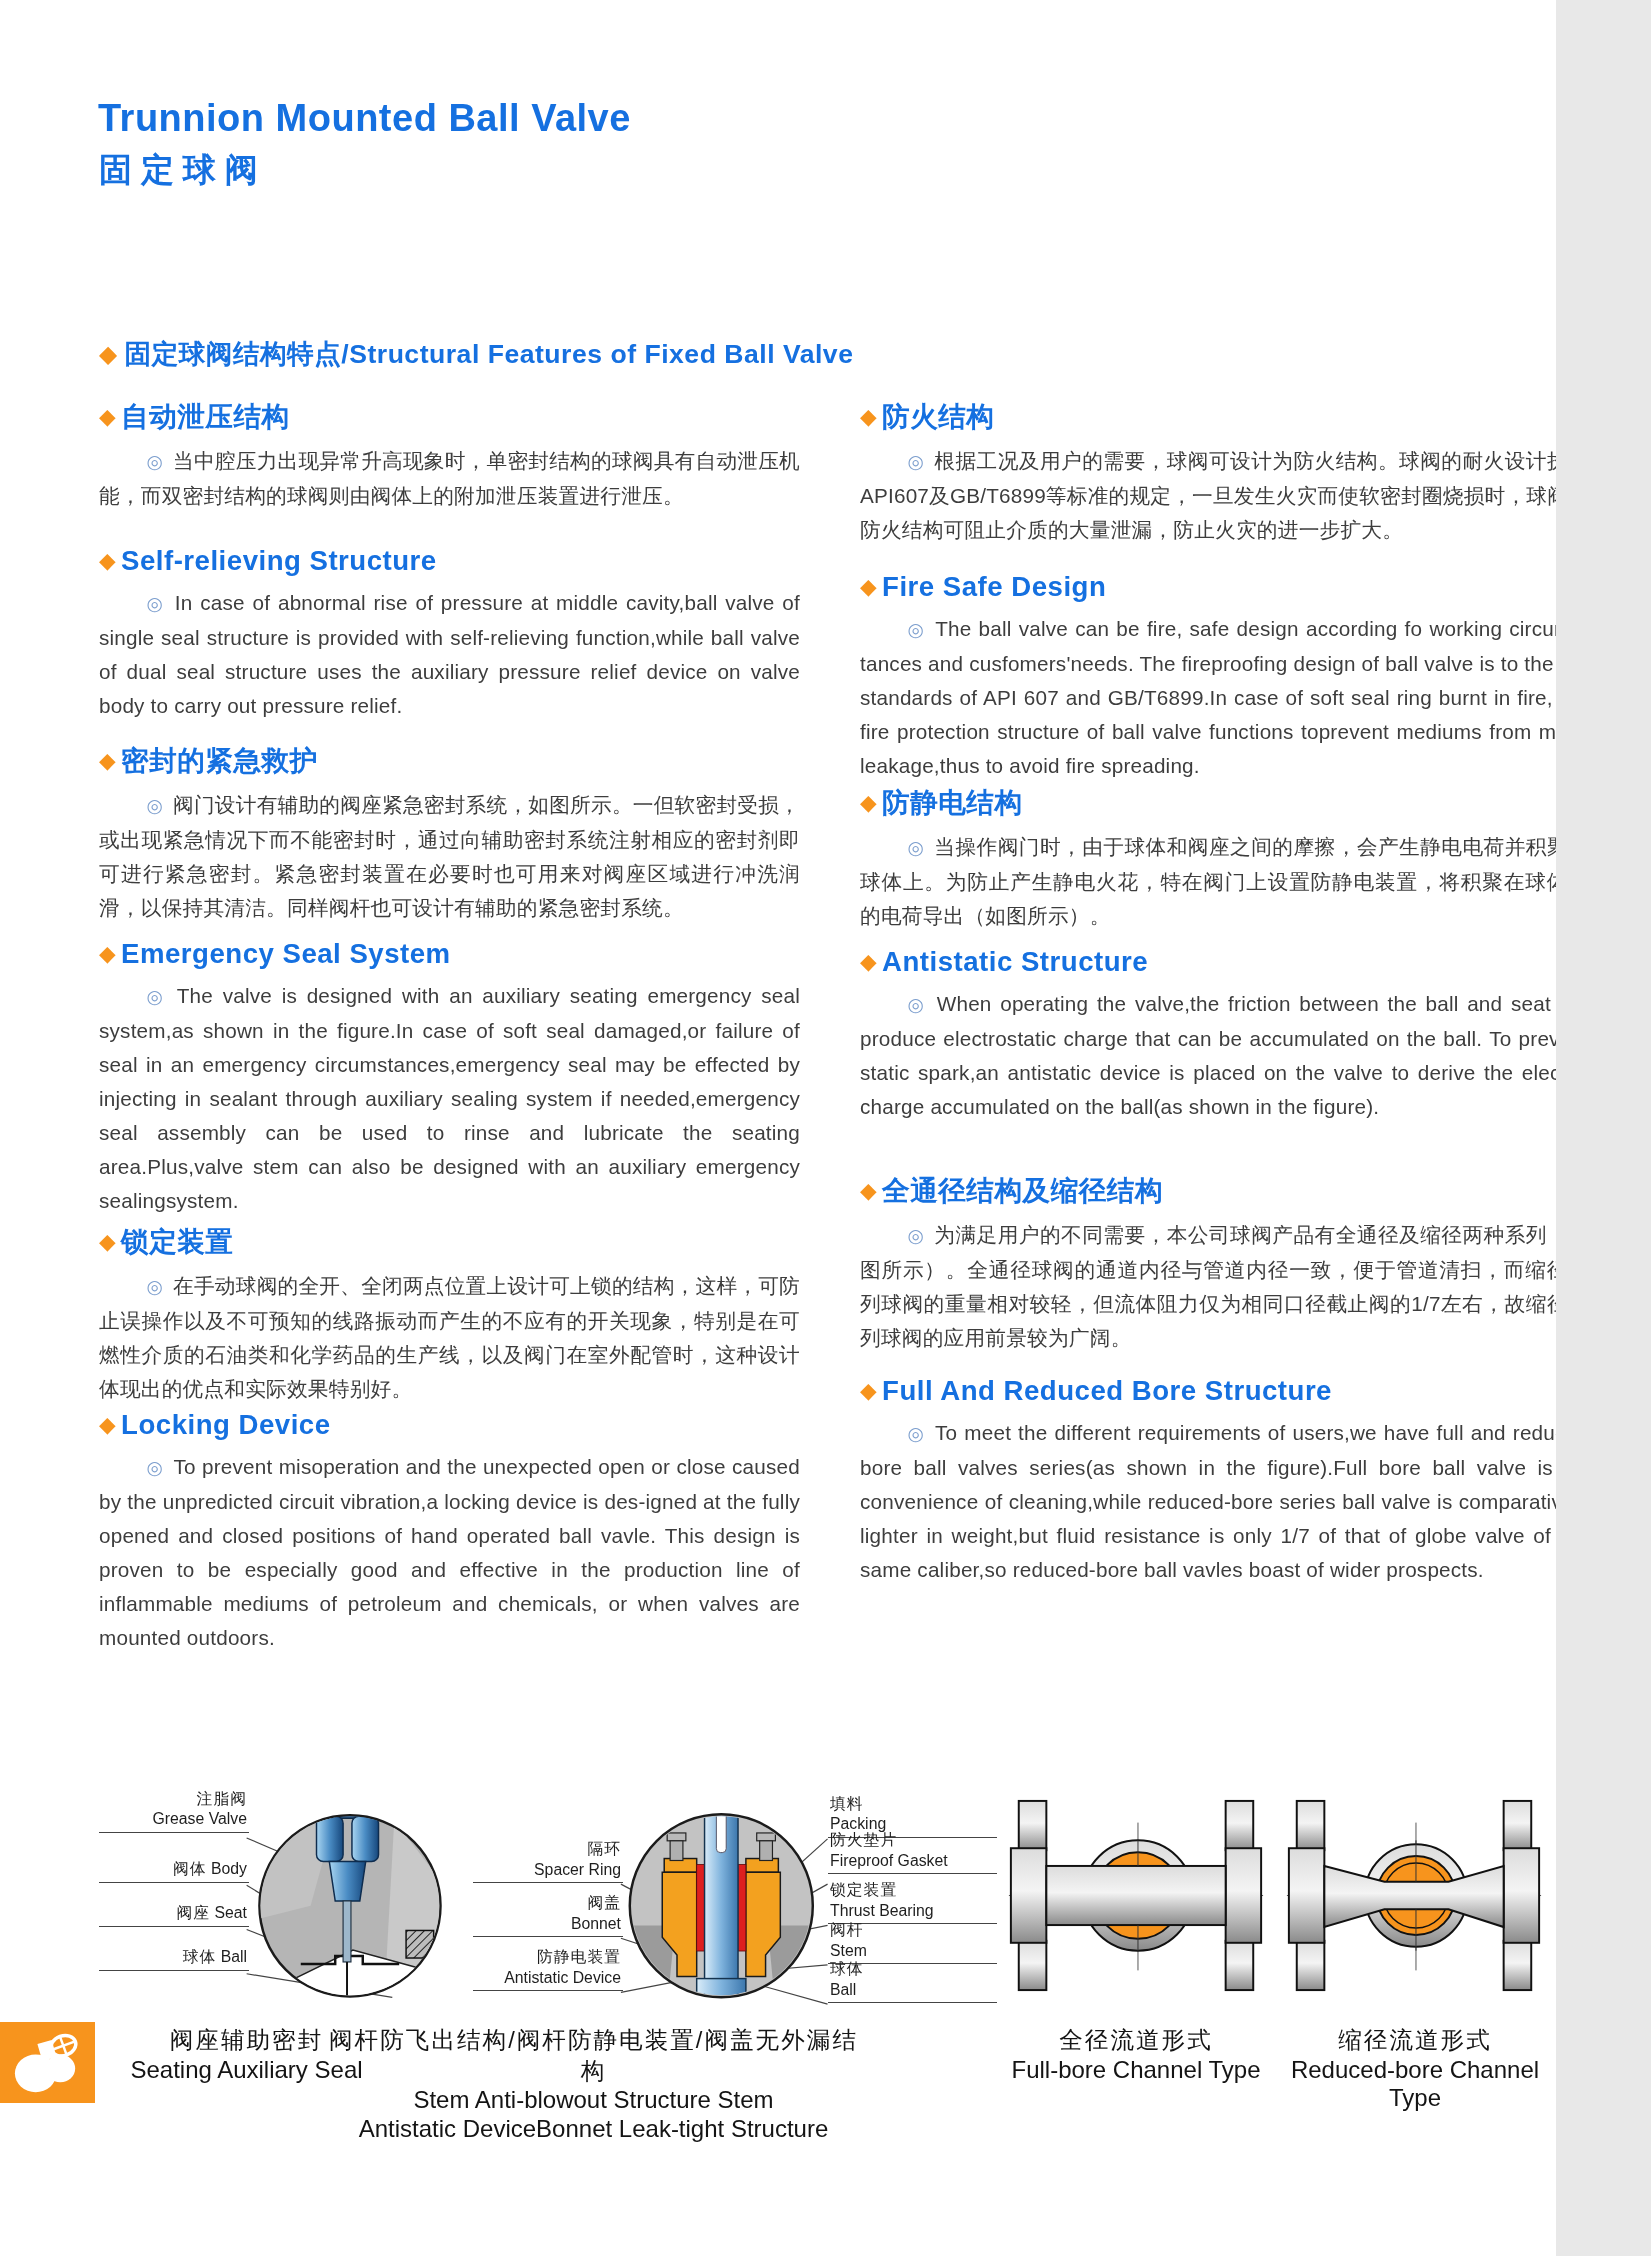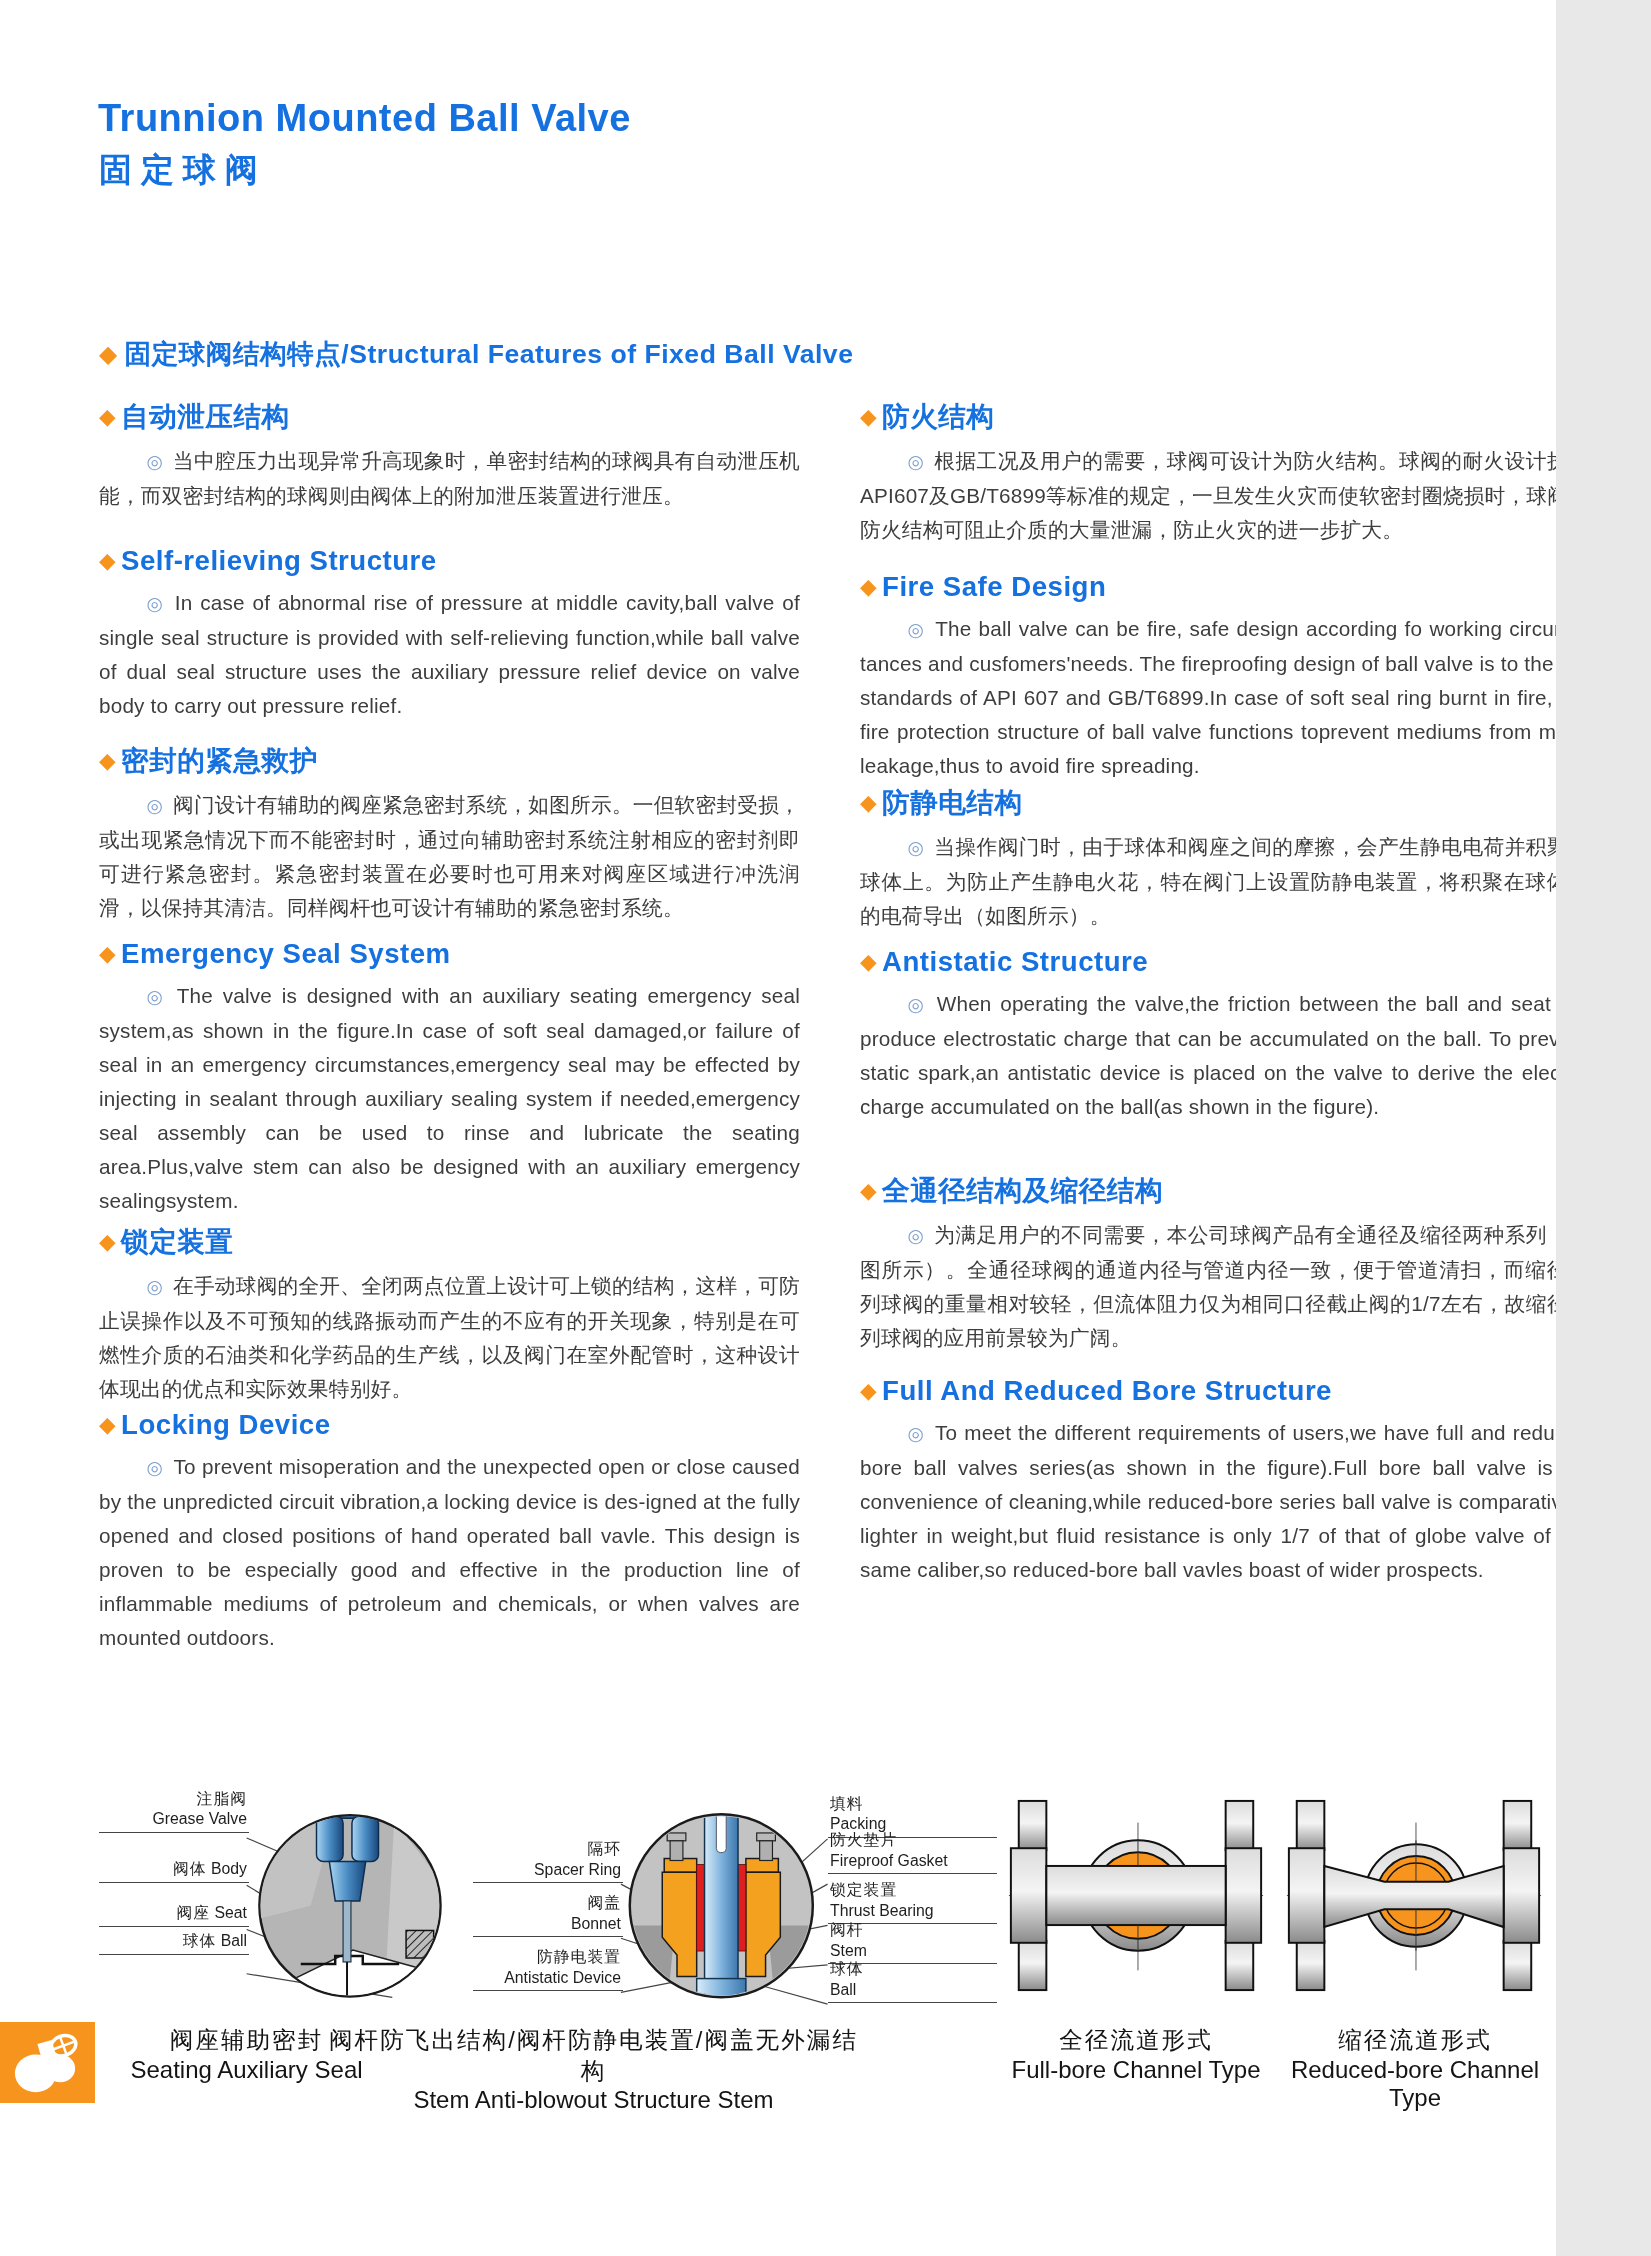--- a/index.html
+++ b/index.html
@@ -211,21 +211,21 @@
     <div class="fig-label lab-left stacked" style="top:17.7px">
       <span class="zh">注脂阀</span>
         <span class="en">Grease Valve</span>
     </div>
     <div class="fig-label lab-left" style="top:88px">
       <span class="zh">阀体</span> <span class="en">Body</span>
     </div>
     <div class="fig-label lab-left" style="top:132px">
       <span class="zh">阀座</span> <span class="en">Seat</span>
     </div>
-    <div class="fig-label lab-left" style="top:160px">
+    <div class="fig-label lab-left" style="top:176px">
       <span class="zh">球体</span> <span class="en">Ball</span>
     </div>
   </div>
 
   <div class="fig" style="left:473px;top:1768px;width:532px;height:246px">
     <svg width="532" height="246" viewBox="0 0 540 250">
       <defs>
         <linearGradient id="bluB" x1="0" y1="0" x2="1" y2="0">
           <stop offset="0" stop-color="#d9ecf9"></stop>
             <stop offset="0.5" stop-color="#7fb3dd"></stop>
@@ -340,20 +340,21 @@
     </svg>
   </div>
 
   <div class="caption" style="left:94px;width:305px">
     <span class="zh">阀座辅助密封</span>
     <span class="en">Seating Auxiliary Seal</span>
   </div>
   <div class="caption" style="left:325px;width:537px">
     <span class="zh">阀杆防飞出结构/阀杆防静电装置/阀盖无外漏结构</span>
     <span class="en">Stem Anti-blowout Structure Stem</span>
+    <span class="en">Antistatic DeviceBonnet Leak-tight Structure</span>
   </div>
   <div class="caption" style="left:997px;width:278px">
     <span class="zh">全径流道形式</span>
     <span class="en">Full-bore Channel Type</span>
   </div>
   <div class="caption" style="left:1273px;width:284px">
     <span class="zh">缩径流道形式</span>
     <span class="en">Reduced-bore Channel Type</span>
   </div>
 

